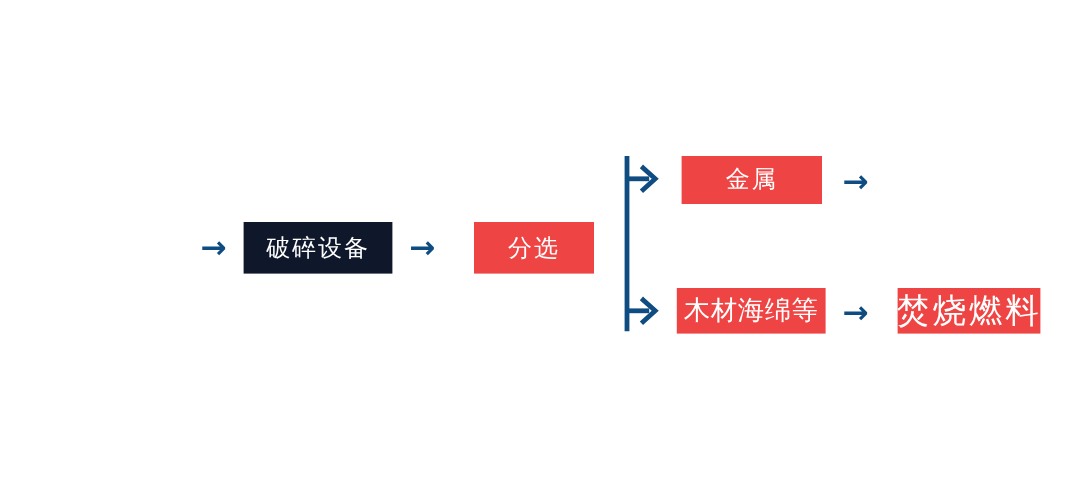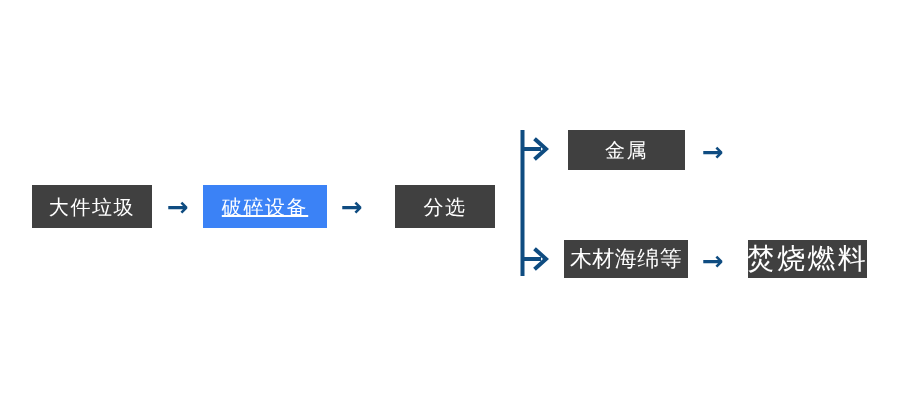--- a/index.html
+++ b/index.html
@@ -26,22 +26,22 @@
     box-sizing: border-box;
     display: flex;
     align-items: center;
     justify-content: center;
     color: #ffffff;
     letter-spacing: 0.08em;
     white-space: nowrap;
     line-height: 1;
     user-select: none;
   }
-  .node.blue  { background: #404040; }
-  .node.red   { background: #3b82f6; text-decoration: underline; }
+  .node.blue  { background: #ef4444; }
+  .node.red   { background: #0f172a; }
 
   
   .node-main {
     top: 185px;
     height: 43px;
     font-size: 20px;
   }
   #node-bulky      { left: 32px;  width: 120px; }
   #node-crusher    { left: 203px; width: 124px; }
   #node-sorting    { left: 395px; width: 100px; }
@@ -87,21 +87,20 @@
     width: 60px;
     height: 170px;
     pointer-events: none;
   }
 </style>
 </head>
 <body>
 
 <div id="flowchart">
 
-  <div class="node node-main blue" id="node-bulky">大件垃圾</div>
 
   <span class="arrow" id="arrow-bulky-crusher">→</span>
 
   <div class="node node-main red" id="node-crusher">破碎设备</div>
 
   <span class="arrow" id="arrow-crusher-sorting">→</span>
 
   <div class="node node-main blue" id="node-sorting">分选</div>
 
   <svg id="branch-connector" viewBox="0 0 60 170">

